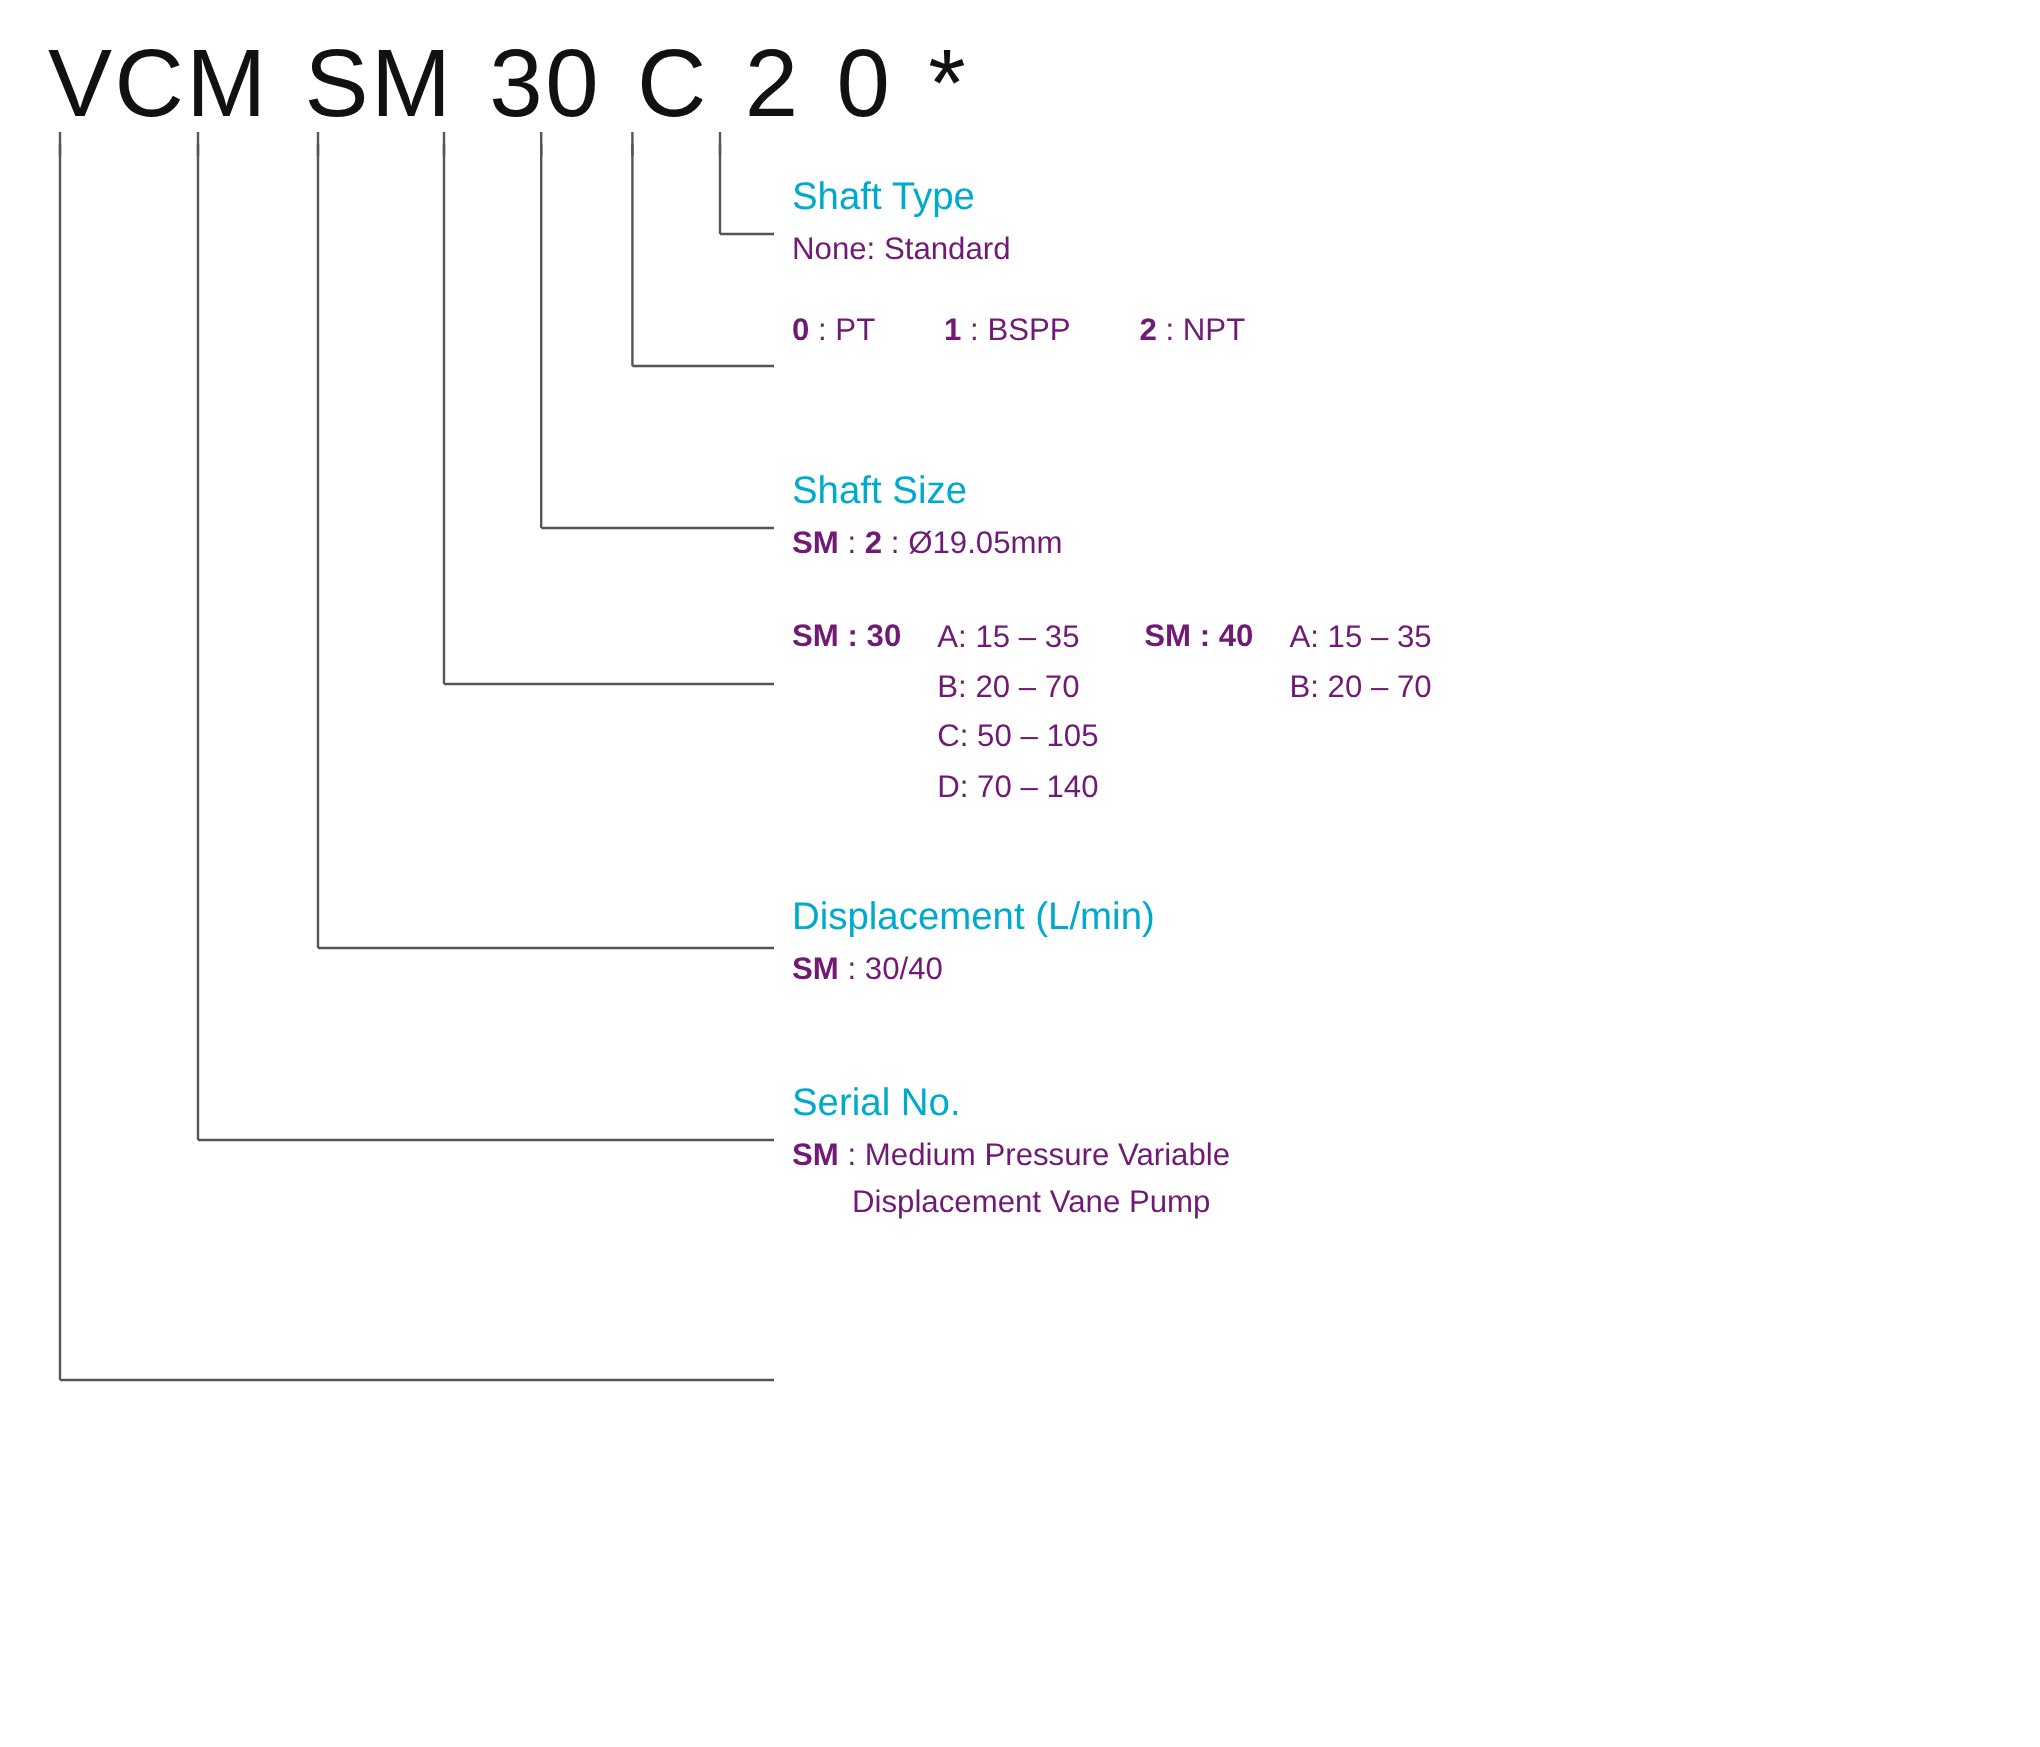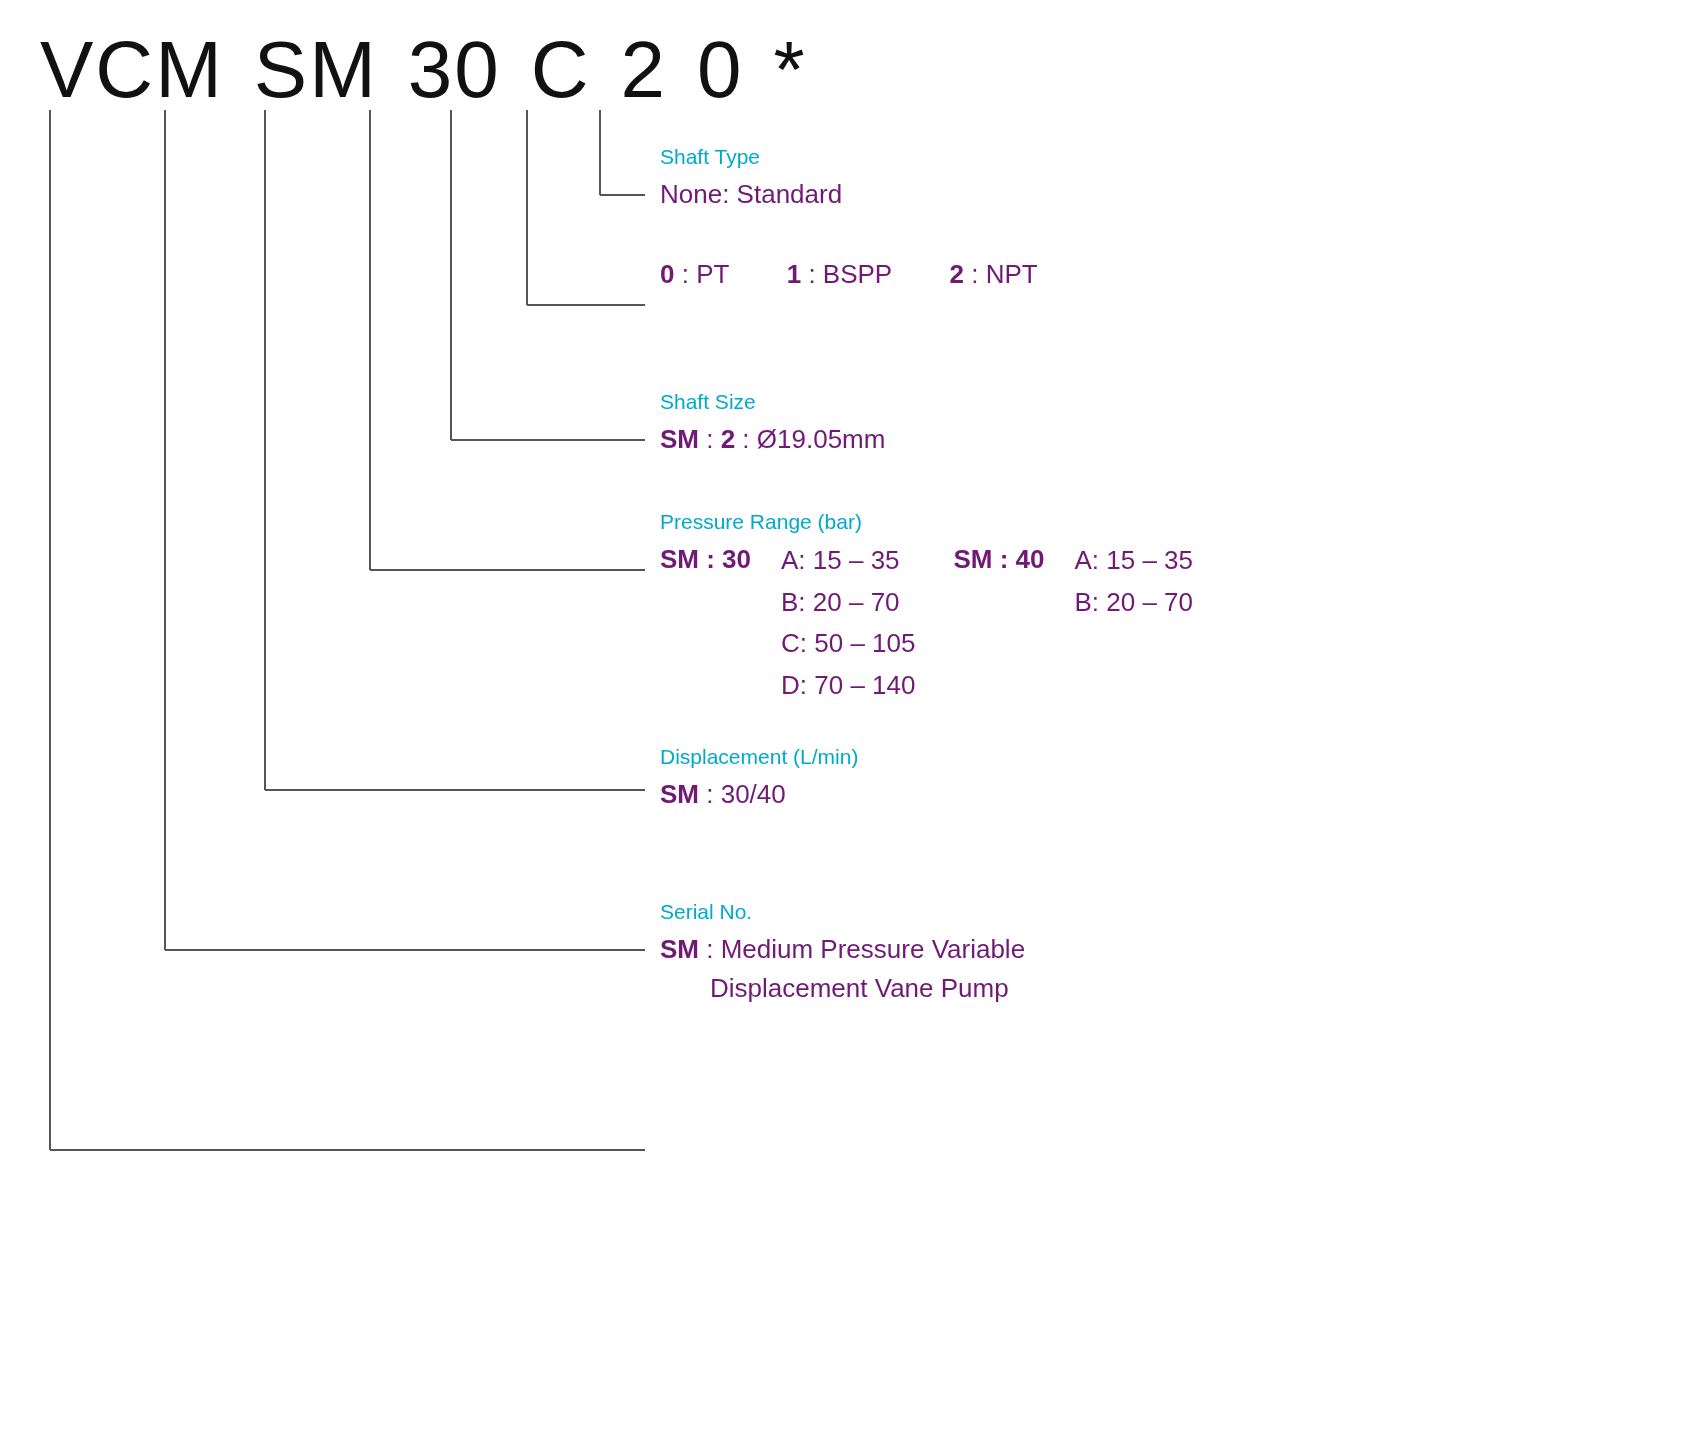--- a/index.html
+++ b/index.html
@@ -48,21 +48,21 @@
     .diagram-svg {
       position: absolute;
       top: 0;
       left: 0;
       width: 1700px;
       height: 1456px;
     }
 
     .label-title {
       color: #00aacc;
-      font-size: 21px;
+      font-size: 32px;
       font-weight: 400;
       margin-bottom: 6px;
     }
 
     .label-body {
       font-size: 26px;
       color: #701a75;
       line-height: 1.5;
     }
 
@@ -141,21 +141,20 @@
   </div>
 
   <div style="position:absolute; top:390px; left:660px;">
     <div class="label-title">Shaft Size</div>
     <div class="label-body">
       <strong>SM</strong><span> : </span><strong>2</strong><span> : Ø19.05mm</span>
     </div>
   </div>
 
   <div style="position:absolute; top:510px; left:660px;">
-    <div class="label-title">Pressure Range (bar)</div>
     <div class="label-body">
       <div style="display:flex; gap:30px; align-items:flex-start;">
         <div>
           <strong>SM : 30</strong>
         </div>
         <div style="line-height:1.6;">
           <div>A: 15 – 35</div>
           <div>B: 20 – 70</div>
           <div>C: 50 – 105</div>
           <div>D: 70 – 140</div>

